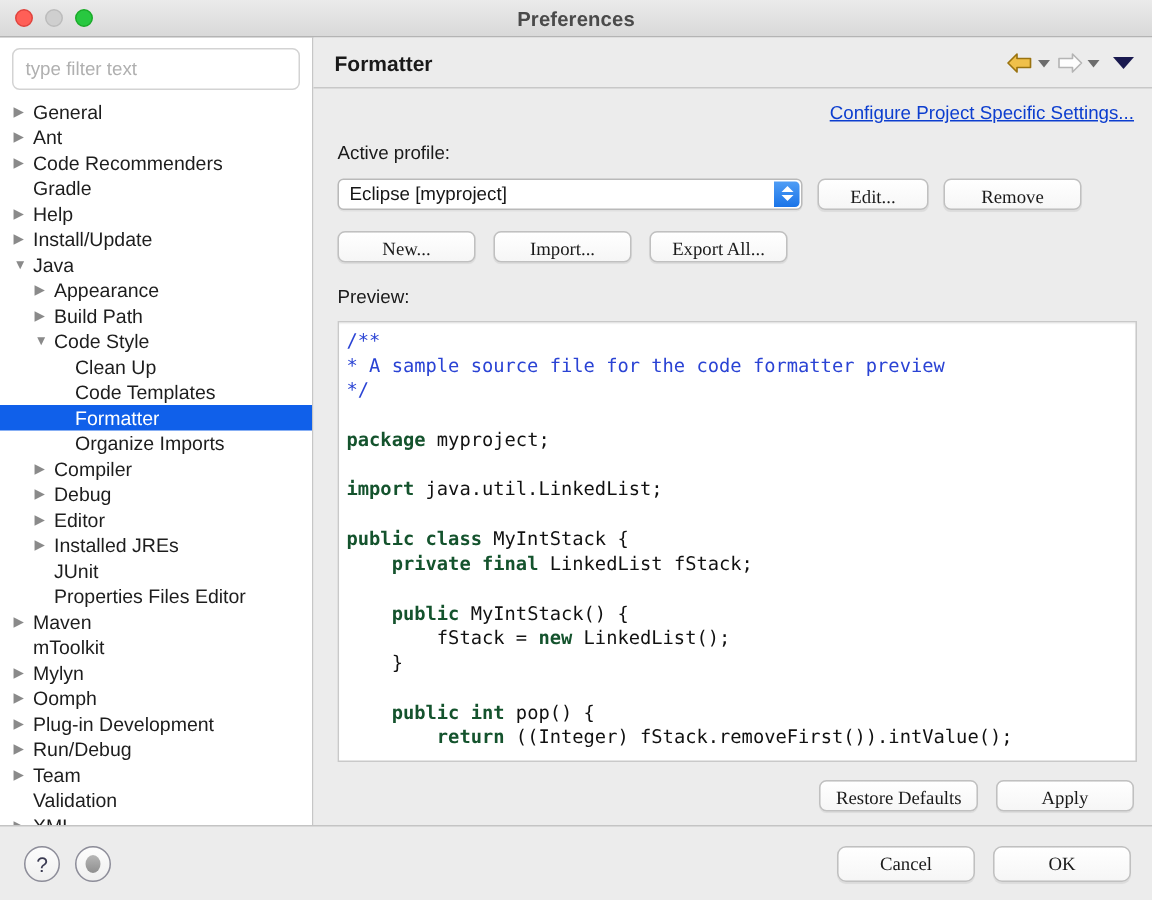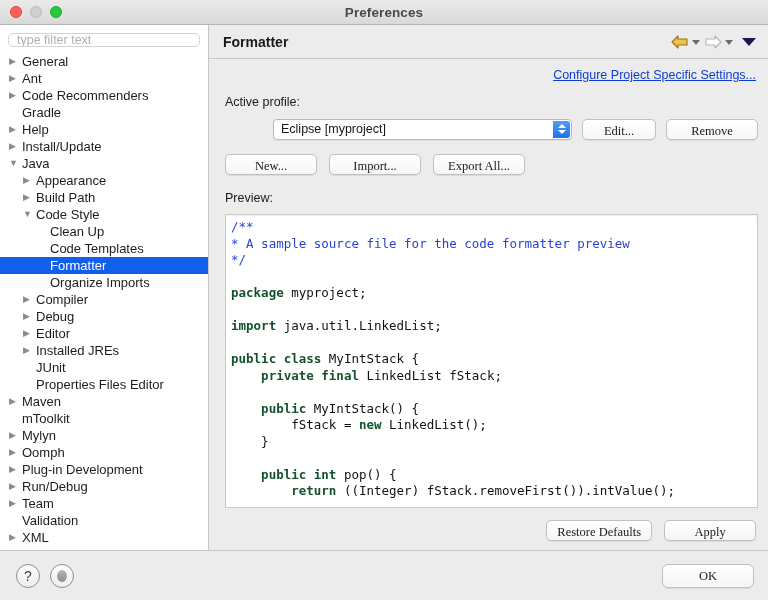--- a/index.html
+++ b/index.html
@@ -83,21 +83,21 @@
     border-right: 1px solid #c6c6c6;
     min-height: 0;
   }
   .filter-wrap {
     padding: 7px 8px 5px 8px;
     background: #ffffff;
   }
   .filter-input {
     width: 100%;
     box-sizing: border-box;
-    height: 14px;
+    height: 28px;
     border: 1px solid #d3d3d3;
     border-radius: 5px;
     background: #fff;
     font-family: "Liberation Sans", sans-serif;
     font-size: 12.5px;
     color: #2b2b2b;
     padding: 0 8px;
     outline: none;
   }
   .filter-input::placeholder { color: #b0b0b0; }
@@ -214,21 +214,20 @@
     font-size: 12.5px;
     color: #1a1a1a;
     margin-bottom: 6px;
   }
 
   .profile-row {
     display: flex;
     align-items: center;
     gap: 10px;
     margin-bottom: 11px;
-    margin-left: 48px;
   }
   .combo {
     position: relative;
     width: 310px;
     height: 21px;
     box-sizing: border-box;
     background: #fff;
     border: 1px solid #b9b9b9;
     border-radius: 4px;
     display: flex;
@@ -575,17 +574,18 @@
   </div>
 
   <div class="footer">
     <div class="footer-left">
       <div class="round-icon">?</div>
       <div class="round-icon">
         <span class="dot"></span>
       </div>
     </div>
     <div class="footer-right">
+      <button class="btn btn-footer">Cancel</button>
       <button class="btn btn-footer">OK</button>
     </div>
   </div>
 
 </div>
 
 </body></html>

